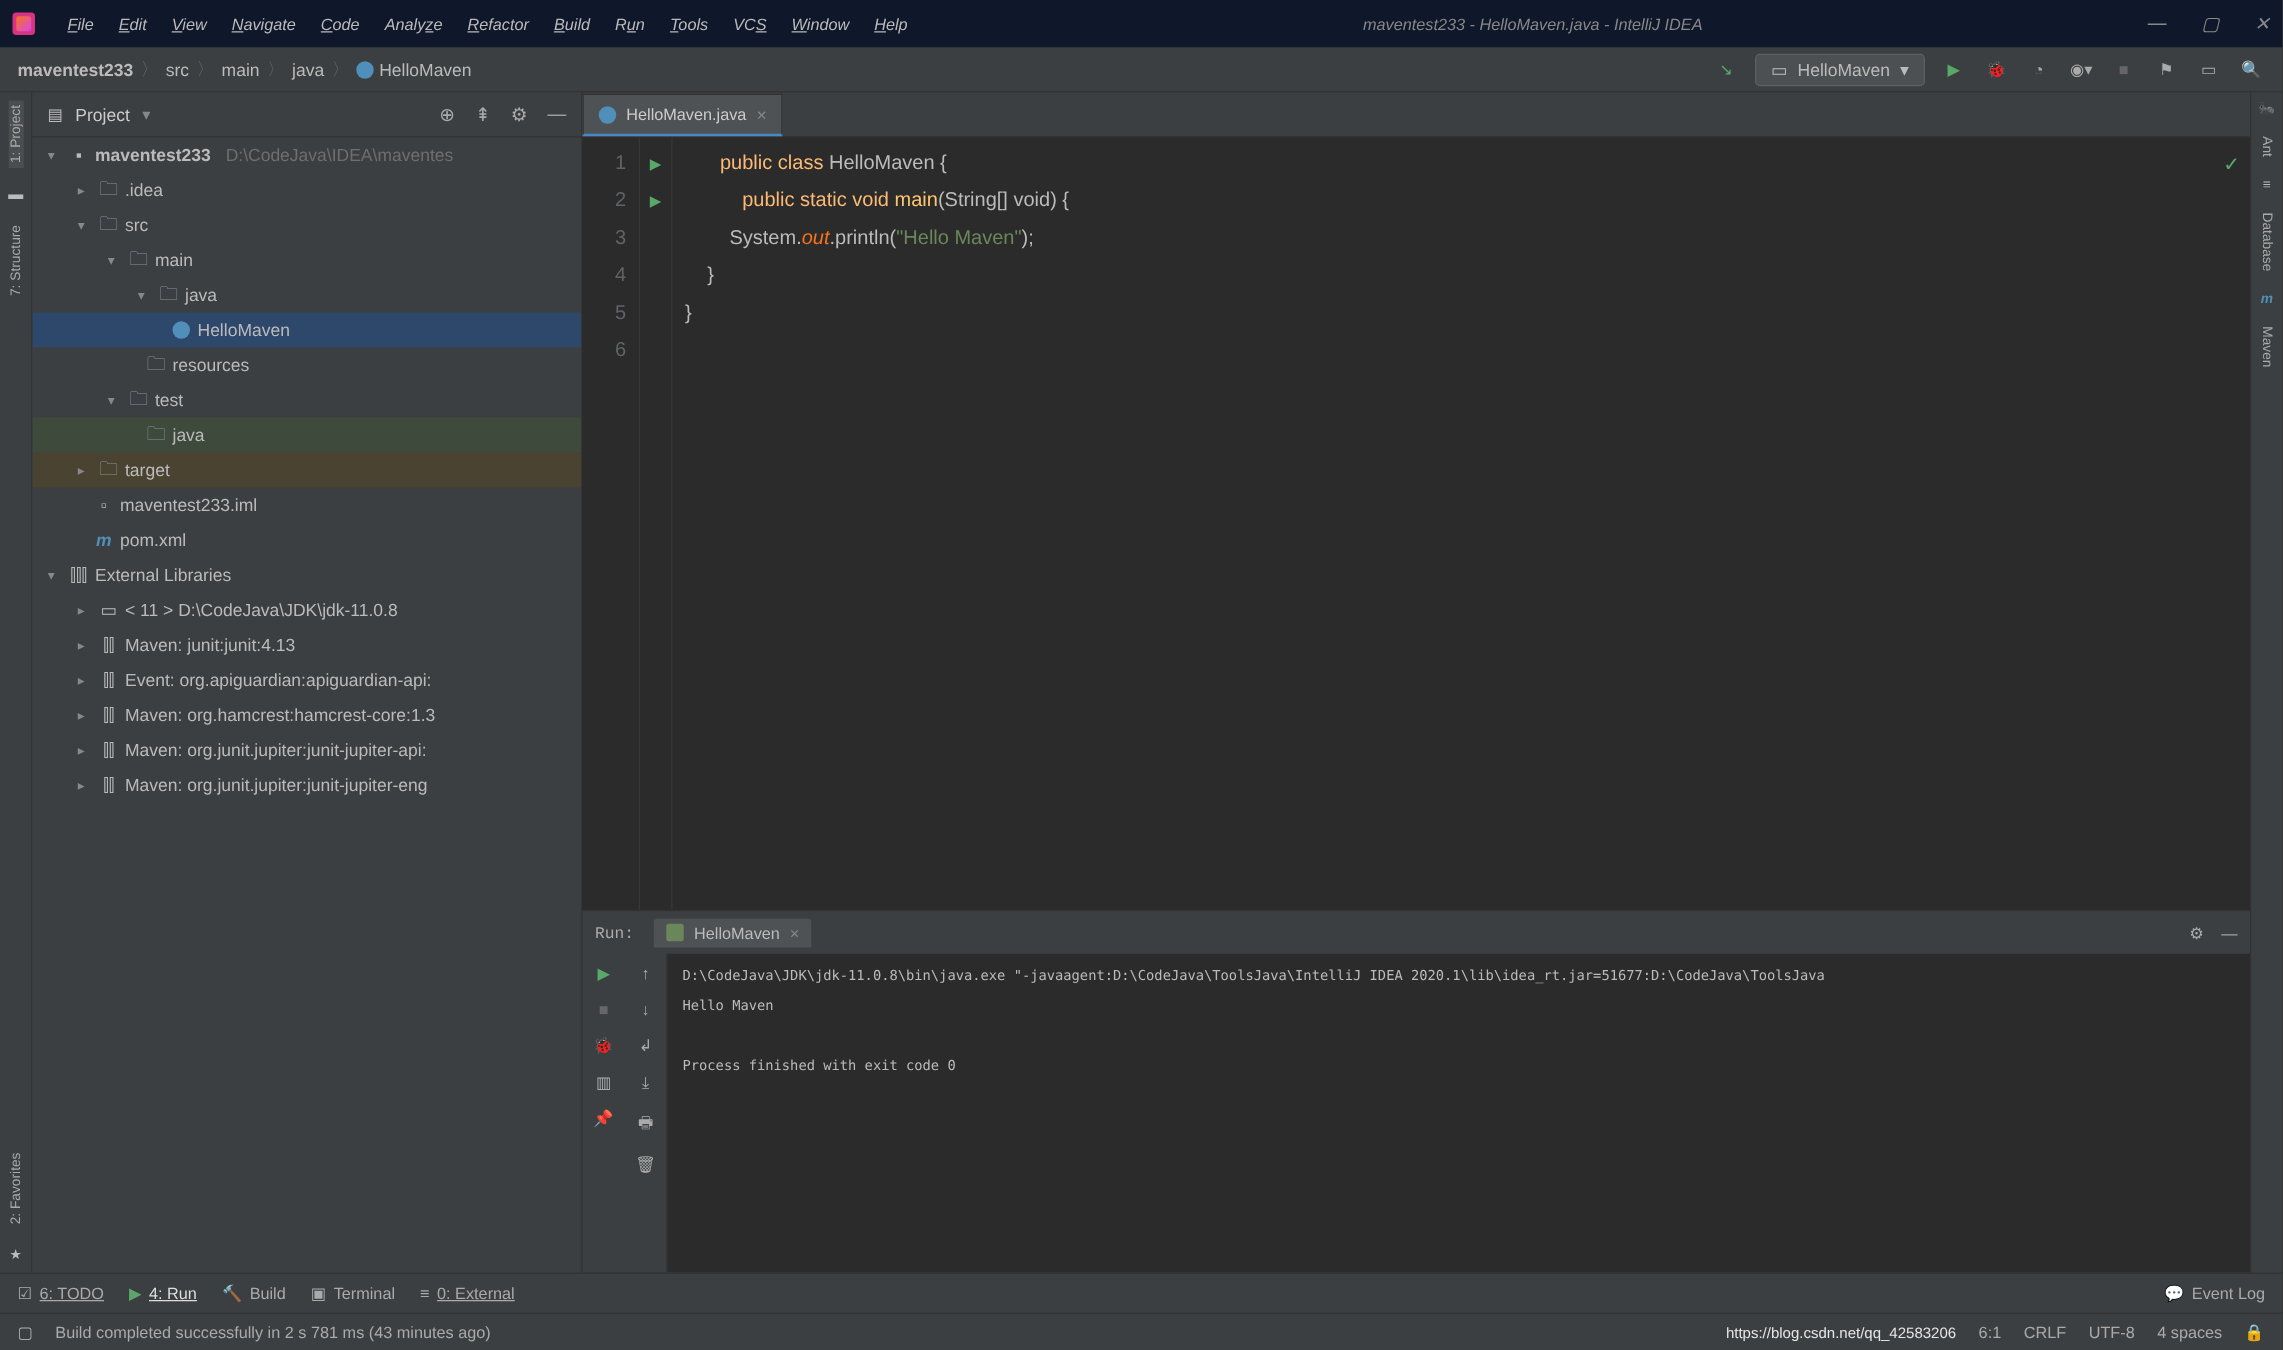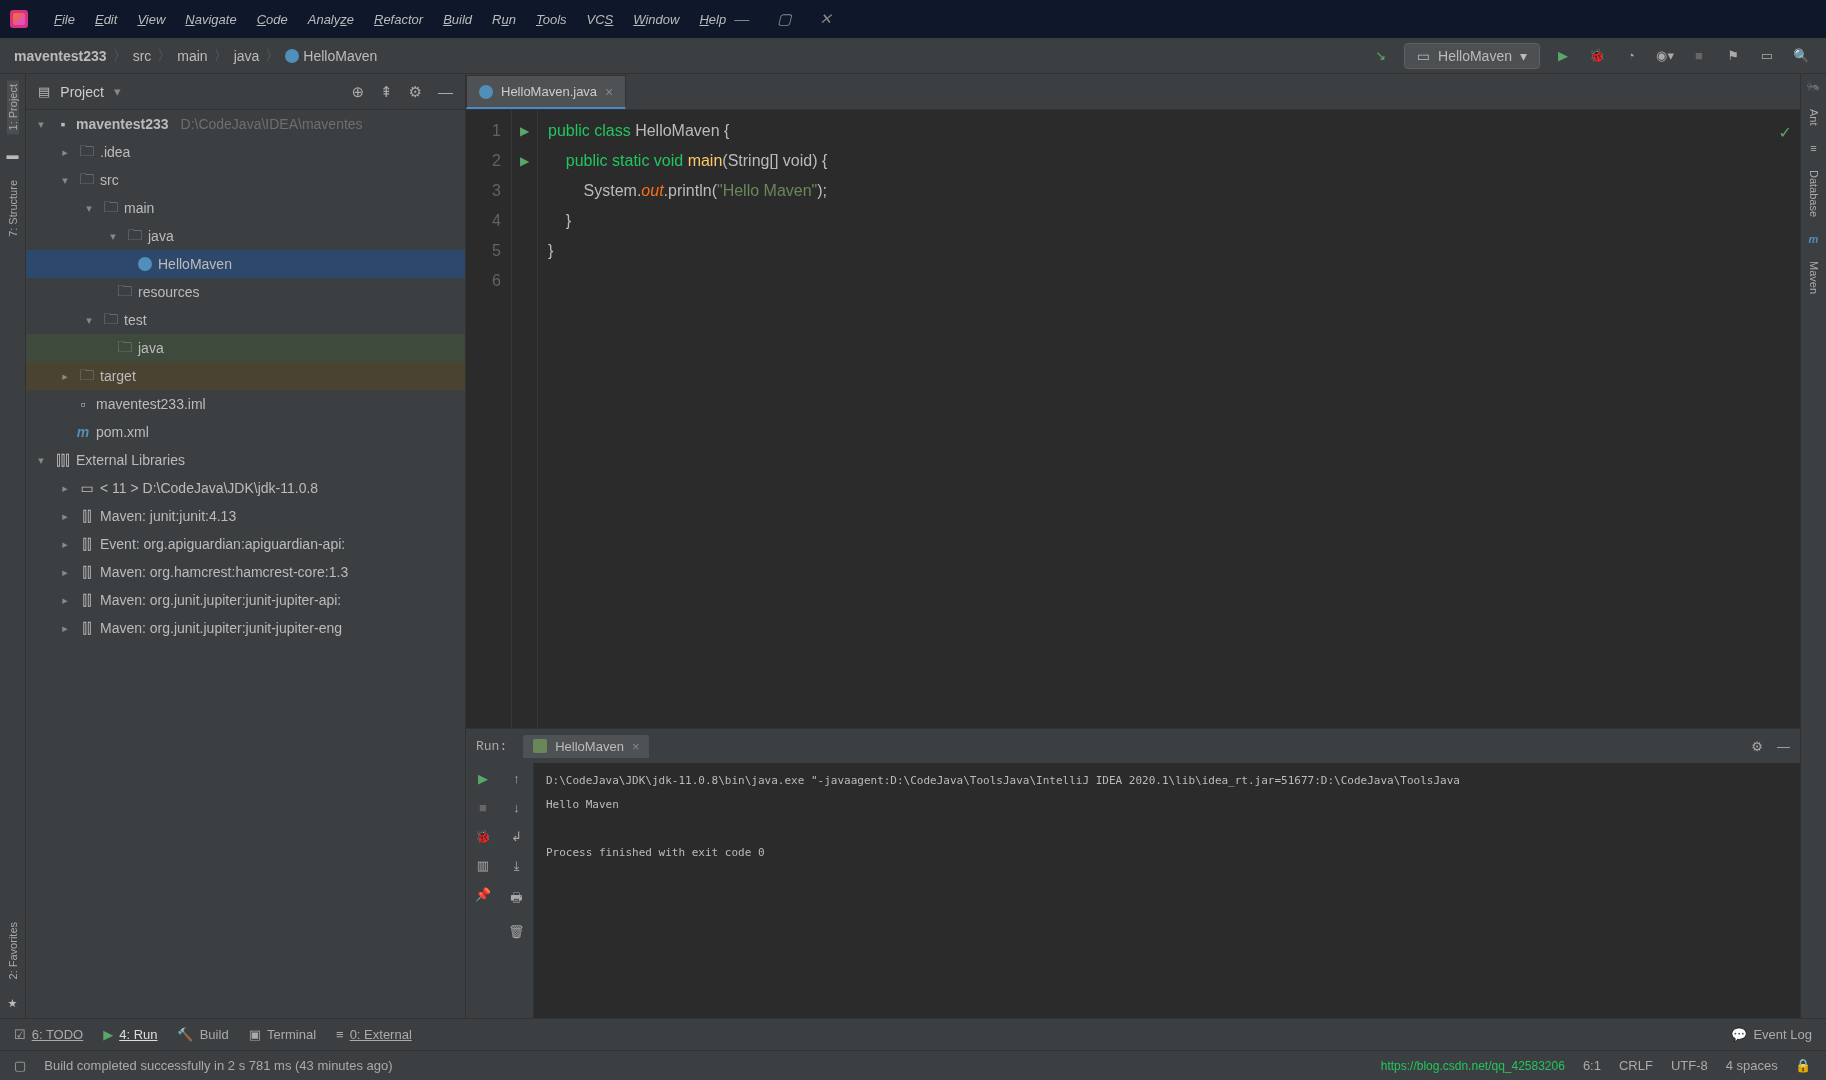--- a/index.html
+++ b/index.html
@@ -54,21 +54,21 @@
 .editor-area { flex:1; display:flex; flex-direction:column; min-width:0; background:#2b2b2b; }
 .tabs { height:36px; background:#3c3f41; display:flex; align-items:flex-end; border-bottom:1px solid #323232; }
 .tab { height:34px; border:1px solid #323232; border-bottom:2px solid #4a88c7; background:#4e5254; display:flex; align-items:center; padding:0 12px; gap:8px; color:#ccc; position:relative; }
 .tab .ico { width:14px; height:14px; border-radius:50%; background:#4f8fba; }
 .tab .close { color:#888; font-size:14px; }
 .editor { flex:1; display:flex; font-family:Consolas,monospace; font-size:16px; line-height:30px; background:#2b2b2b; position:relative; }
 .ln-col { width:46px; text-align:right; color:#606366; padding:6px 10px 0 0; border-right:1px solid #373737; }
 .run-col { width:26px; padding-top:6px; border-right:1px solid #373737; }
 .run-col .tri { color:#59a869; font-size:12px; text-align:center; height:30px; }
 .code { flex:1; padding:6px 0 0 10px; white-space:pre; }
-.kw { color:#22c55e; }
+.kw { color:#fdba74;margin-left:28px; }
 .fn { color:#ffc66d; }
 .str { color:#6a8759; }
 .field { color:#f97316; font-style:italic; }
 .caret-line { background:#323232; display:block; }
 .check { position:absolute; right:8px; top:8px; color:#59a869; font-size:16px; }
 
 .run-panel { height:290px; border-top:1px solid #323232; background:#3c3f41; display:flex; flex-direction:column; }
 .run-panel-header { height:34px; display:flex; align-items:center; padding:0 10px; gap:16px; }
 .run-panel-header .rtitle { color:#aaa;font-family:Liberation Mono, monospace; }
 .run-tab { display:flex; align-items:center; gap:8px; padding:4px 10px; background:#4e5254; border-radius:3px 3px 0 0; }
@@ -80,21 +80,21 @@
 .run-tool-col2 { width:34px; display:flex; flex-direction:column; align-items:center; padding-top:8px; gap:14px; color:#aaa; border-right:1px solid #323232; }
 .console { flex:1; background:#2b2b2b; font-family:Consolas,monospace; font-size:11px; line-height:24px; padding:6px 12px; color:#bbb; white-space:pre; overflow:hidden; }
 
 .bottom-bar { height:32px; background:#3c3f41; border-top:1px solid #323232; display:flex; align-items:center; padding:0 14px; gap:20px; font-size:13px; color:#aaa; }
 .bottom-bar .bitem { display:flex; align-items:center; gap:6px; }
 .bottom-bar .bitem.active { color:#ddd; }
 .bottom-bar .spacer { flex:1; }
 
 .status-bar { height:30px; background:#3c3f41; border-top:1px solid #323232; display:flex; align-items:center; padding:0 14px; gap:18px; font-size:13px; color:#aaa; }
 .status-bar .spacer { flex:1; }
-.watermark { color:#22c55e; font-size:12px; }
+.watermark { color:#e5e5e5; font-size:12px; }
 </style>
 </head>
 <body>
 
 <div class="titlebar">
   <div class="logo"></div>
   <div class="menu">
     <span><u>F</u>ile</span>
     <span><u>E</u>dit</span>
     <span><u>V</u>iew</span>
@@ -102,20 +102,21 @@
     <span><u>C</u>ode</span>
     <span>Analy<u>z</u>e</span>
     <span><u>R</u>efactor</span>
     <span><u>B</u>uild</span>
     <span>R<u>u</u>n</span>
     <span><u>T</u>ools</span>
     <span>VC<u>S</u></span>
     <span><u>W</u>indow</span>
     <span><u>H</u>elp</span>
   </div>
+  <div class="title-center">maventest233 - HelloMaven.java - IntelliJ IDEA</div>
   <div class="winbtns">
     <span>—</span>
     <span>▢</span>
     <span>✕</span>
   </div>
 </div>
 
 <div class="navbar">
   <div class="breadcrumb">
     <b>maventest233</b>

